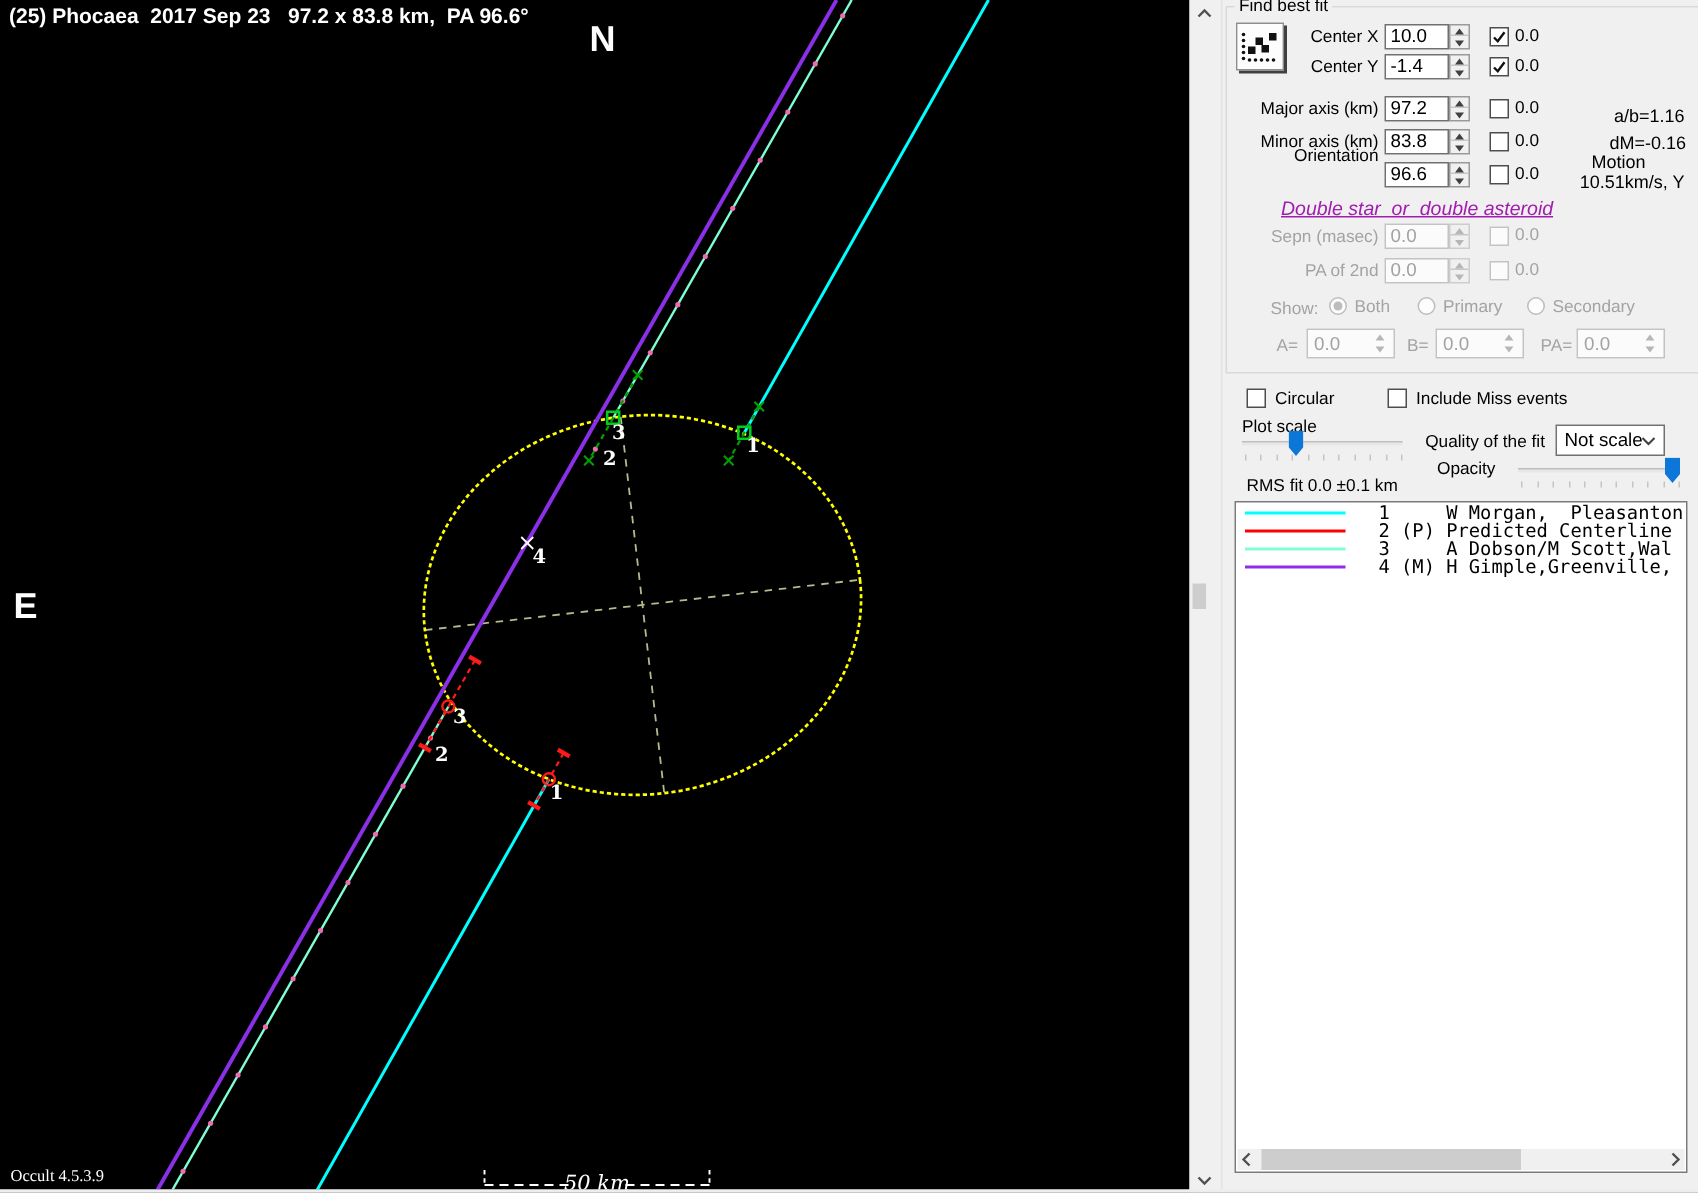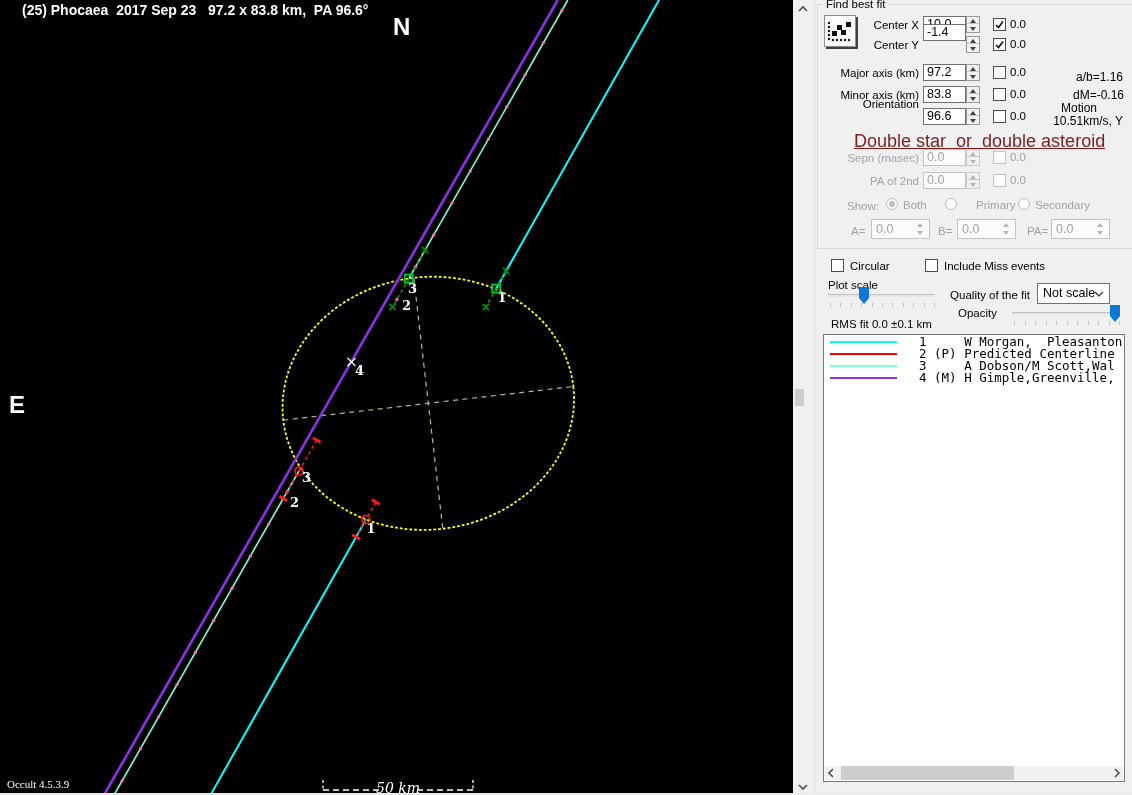--- a/index.html
+++ b/index.html
@@ -4,21 +4,21 @@
 <style>
   html,body{margin:0;padding:0;background:#f0f0f0;}
   *{box-sizing:border-box;}
   .window{position:relative;width:1132px;height:795px;background:#f0f0f0;
           font-family:"Liberation Sans",sans-serif;overflow:hidden;}
   
   .plot{position:absolute;left:0;top:0;width:793px;height:793px;background:#000;}
   .plot svg{position:absolute;left:0;top:0;}
   .plot-title{position:absolute;left:6px;top:1px;color:#fff;font-weight:bold;
               font-size:14px;line-height:18px;}
-  .plot-title div{white-space:pre;margin-left:16px;}
+  .plot-title div{white-space:pre;}
   .dir-label{position:absolute;color:#fff;font-weight:bold;font-size:24px;line-height:24px;}
   .dir-n{left:393px;top:15px;}
   .dir-e{left:9px;top:393px;}
   .version{position:absolute;left:7px;top:778px;color:#fff;font-size:11px;
            font-family:"Liberation Serif",serif;}
   
   .rightpane{position:absolute;left:793px;top:0;width:339px;height:795px;background:#f0f0f0;
              font-size:11.5px;color:#000;}
   .rp-sep{position:absolute;left:21px;top:0;width:1px;height:793px;background:#e2e2e2;}
   .vsb-arrow{position:absolute;left:3px;width:14px;height:12px;cursor:default;}
@@ -50,22 +50,22 @@
   .cb svg{position:absolute;left:0;top:0;}
   .cb-lbl{position:absolute;font-size:11.5px;line-height:14px;white-space:nowrap;}
   .sidetext{position:absolute;text-align:right;font-size:12px;}
   
   .dis{color:#a3a3a3;}
   .edit.dis{border-color:#c3c3c3;background:#fbfbfb;color:#a3a3a3;}
   .spinner.dis{border-color:#cdcdcd;}
   .spinner.dis .tri-up{border-bottom-color:#b6b6b6;}
   .spinner.dis .tri-dn{border-top-color:#b6b6b6;}
   .cb.dis{border-color:#c3c3c3;background:#fbfbfb;}
-  .dlink{position:absolute;left:61px;top:131px;font-size:18px;color:#7f1d1d;
-         text-decoration:underline;white-space:pre;}
+  .dlink{position:absolute;left:61px;top:131px;font-size:13px;color:#a21caf;
+         text-decoration:underline;white-space:pre;font-style:italic;}
   .radio{position:absolute;width:12px;height:12px;border:1px solid #bdbdbd;border-radius:50%;
          background:#fdfdfd;}
   .radio .dot{position:absolute;left:2px;top:2px;width:6px;height:6px;border-radius:50%;
               background:#bdbdbd;}
   .bigedit{position:absolute;width:59px;height:20px;border:1px solid #c3c3c3;background:#fbfbfb;
            font-size:12.5px;color:#a3a3a3;line-height:18px;padding-left:4px;}
   .bigedit .bspin{position:absolute;right:1px;top:1px;width:15px;height:16px;background:#fbfbfb;}
   .bigedit .tri-up{left:4px;top:2px;border-bottom-color:#b6b6b6;}
   .bigedit .tri-dn{left:4px;top:10px;border-top-color:#b6b6b6;}
   
@@ -220,21 +220,21 @@
             <i class="tri-dn"></i>
           </div>
     </div>
     <div class="cb" style="left:200px;top:18px">
       <svg width="11" height="11">
             <polyline points="2,6 4.5,8.5 9,2.5" fill="none" stroke="#111" stroke-width="1.6"></polyline>
           </svg>
     </div>
     <div class="cb-lbl" style="left:217px;top:17px">0.0</div>
     <div class="row-label rl" style="top:37px">Center Y</div>
-    <div class="edit" style="left:130px;top:24px">-1.4</div>
+    <div class="edit" style="left:130px;top:36px">-1.4</div>
     <div class="spinner" style="left:173px;top:36px">
       <div class="spin-half spin-up">
             <i class="tri-up"></i>
           </div>
       <div class="spin-half spin-dn">
             <i class="tri-dn"></i>
           </div>
     </div>
     <div class="cb" style="left:200px;top:38px">
       <svg width="11" height="11">
@@ -318,21 +318,21 @@
     <div class="cb dis" style="left:200px;top:174px"></div>
     <div class="cb-lbl dis" style="left:217px;top:173px">0.0</div>
       </div>
 
     <div class="row-label dis" style="left:26px;top:198px;width:60px;text-align:right;">Show:</div>
     <div class="radio" style="left:93px;top:198px;">
         <div class="dot"></div>
       </div>
     <div class="cb-lbl dis" style="left:110px;top:198px;">Both</div>
     <div class="radio" style="left:152px;top:198px;"></div>
-    <div class="cb-lbl dis" style="left:183px;top:198px;">Primary</div>
+    <div class="cb-lbl dis" style="left:169px;top:198px;">Primary</div>
     <div class="radio" style="left:225px;top:198px;"></div>
     <div class="cb-lbl dis" style="left:242px;top:198px;">Secondary</div>
 
     <div class="cb-lbl dis" style="left:58px;top:224px;">A=</div>
     <div class="bigedit" style="left:78px;top:219px;">
       <span>0.0</span>
       <span class="bspin">
           <i class="tri-up"></i>
           <i class="tri-dn"></i>
         </span>

